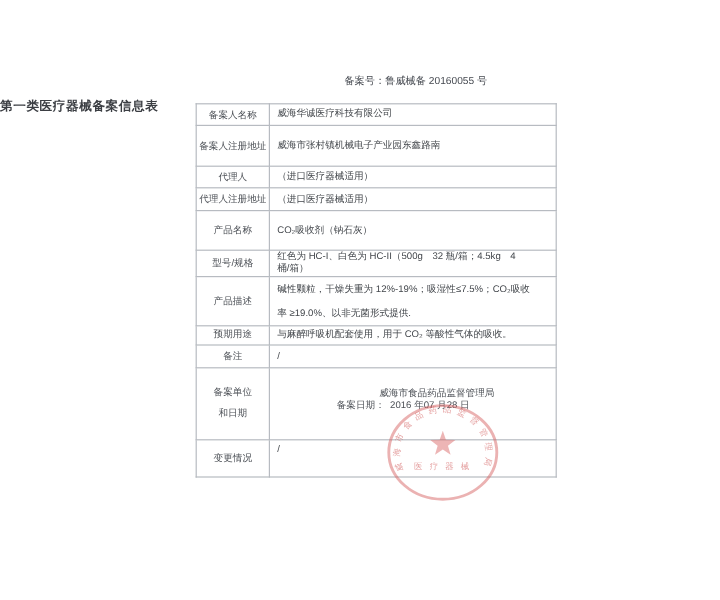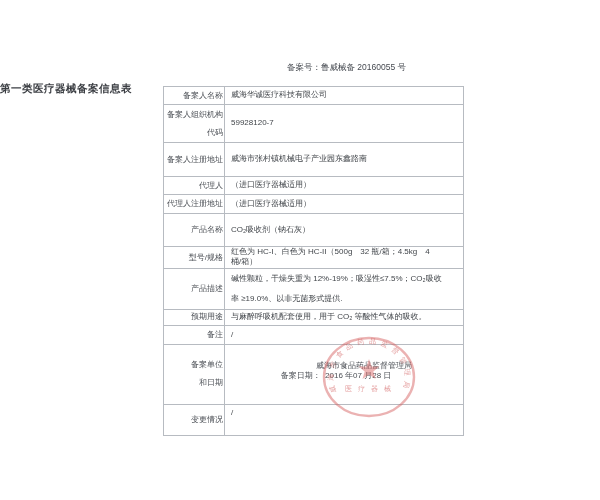--- a/index.html
+++ b/index.html
@@ -10,21 +10,21 @@
   .title{
     position:absolute;top:35px;left:0;width:600px;text-align:left;
     font-size:10.5px;font-weight:bold;color:#3b3e43;letter-spacing:.5px;margin-top:47px;
   }
   .record-no{position:absolute;top:62px;left:287px;font-size:8.5px;color:#464a51;text-align:center;}
   table.filing{
     position:absolute;top:86px;left:163px;width:269px;
     border-collapse:collapse;table-layout:fixed;
   }
   table.filing td{border:1px solid #b7bbc1;font-size:8px;overflow:hidden;}
-  td.lbl{width:58px;text-align:right;color:#4b4f55;padding:0 1px;line-height:1.2;vertical-align:middle;}
+  td.lbl{width:58px;text-align:center;color:#4b4f55;padding:0 1px;line-height:1.2;vertical-align:middle;}
   td.val{width:211px;padding:0 21px 0 6px;color:#42464b;vertical-align:middle;line-height:1.3;}
   .lbl-line{display:block;line-height:18px;}
   tr.r0{height:18px}tr.r1{height:38px}tr.r2{height:34px}tr.r3{height:19px}
   tr.r4{height:18px}tr.r5{height:19px}tr.r6{height:33px}tr.r7{height:21px}
   tr.r8{height:41px}tr.r9{height:16px}tr.r10{height:19px}tr.r11{height:60px}
   tr.r12{height:31px}
   tr.r8 td.val{line-height:20px;}
   tr.r11 td.val{vertical-align:top;padding:0;}
   tr.r12 td.val{vertical-align:top;padding-top:3px;}
   .unit-line{margin-top:16px;text-align:center;padding-left:40px;font-size:8px;color:#4c5056;}
@@ -37,27 +37,20 @@
 <div class="sheet">
 
   <div class="title">第一类医疗器械备案信息表</div>
   <div class="record-no">备案号：鲁威械备 20160055 号</div>
 
   <table class="filing">
     <tbody>
       <tr class="r0">
         <td class="lbl">备案人名称</td>
         <td class="val">威海华诚医疗科技有限公司</td>
-      </tr>
-      <tr class="r1">
-        <td class="lbl">
-          <span class="lbl-line">备案人组织机构</span>
-          <span class="lbl-line">代码</span>
-        </td>
-        <td class="val">59928120-7</td>
       </tr>
       <tr class="r2">
         <td class="lbl">备案人注册地址</td>
         <td class="val">威海市张村镇机械电子产业园东鑫路南</td>
       </tr>
       <tr class="r4">
         <td class="lbl">代理人</td>
         <td class="val">（进口医疗器械适用）</td>
       </tr>
       <tr class="r5">

